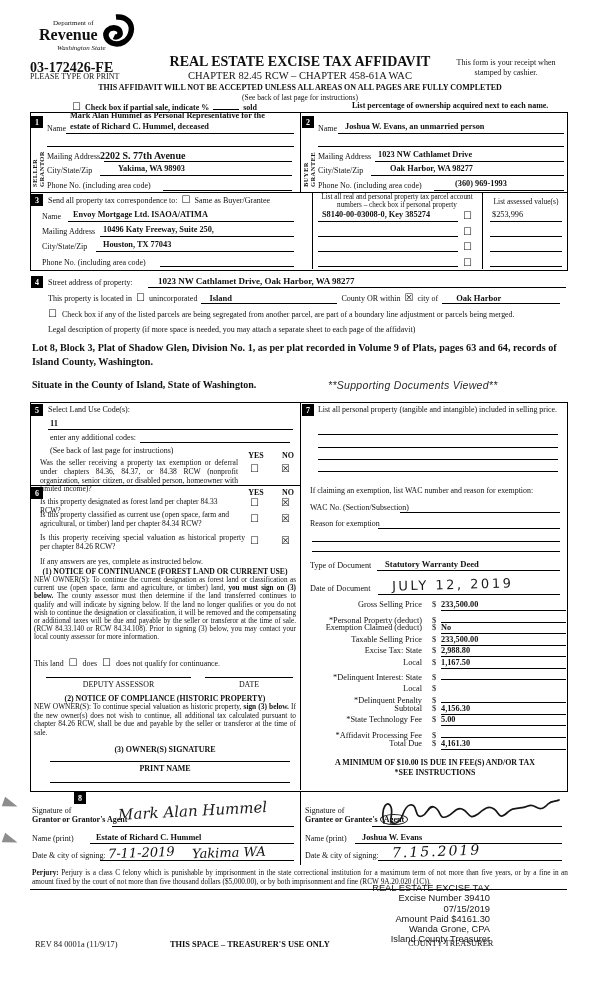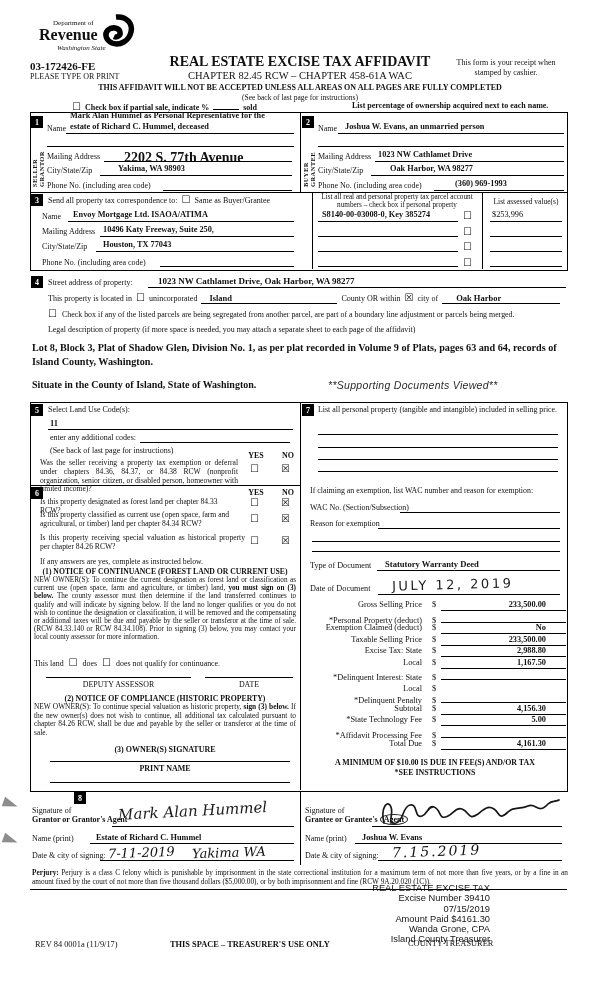--- a/index.html
+++ b/index.html
@@ -21,21 +21,21 @@
   .cb.x::before{content:"☒"}
   .frow{position:absolute;display:flex;align-items:baseline}
   .ul{border-bottom:1px solid #000}
   .fill{flex:1;border-bottom:1px solid #000;min-height:10px}
   .vrole{position:absolute;writing-mode:vertical-rl;transform:rotate(180deg);
          font-size:6.5px;font-weight:bold;letter-spacing:.4px;line-height:7px}
   .vrole span{display:block}
   .mrow{position:absolute;left:310px;width:256px;display:flex;align-items:baseline;font-size:8.3px}
   .mlabel{width:112px;text-align:right;padding-right:10px;white-space:nowrap}
   .dollar{width:9px}
-  .mline{flex:1;border-bottom:1px solid #000;text-align:right;font-weight:bold;padding-right:20px;min-height:10px}
+  .mline{flex:1;border-bottom:1px solid #000;text-align:left;font-weight:bold;padding-right:20px;min-height:10px}
   .hand{font-family:"DejaVu Serif",serif;font-style:italic}
   .hand2{font-family:"DejaVu Sans",sans-serif;letter-spacing:2.5px}
   .stamp{position:absolute;left:290px;top:883px;width:200px;text-align:right;
          font-family:"Liberation Sans",sans-serif;font-size:9.3px;line-height:10.3px;color:#161616}
   .stamp span{display:block}
   .arrow{position:absolute;width:0;height:0;border-left:15px solid #8d8d8d;
          border-top:5px solid transparent;border-bottom:5px solid transparent}
   .penloop{border:1.3px solid #222;border-radius:50%;padding:0 3px}
   .sans{font-family:"Liberation Sans",sans-serif}
 </style>
@@ -44,21 +44,21 @@
 
 <div id="page">
 
   <div class="t" style="left:53px;top:19px;font-size:7px">Department of</div>
   <div class="t b" style="left:39px;top:26px;font-size:16px">Revenue</div>
   <div class="t i" style="left:57px;top:44px;font-size:7px">Washington State</div>
   <svg class="t" style="left:96px;top:12px" width="40" height="40" viewBox="0 0 40 40">
     <path d="M20 5 C31 4 37 12 35 20 C33 29 24 34 16 31 C10 28.5 8 22 12 18 C16 14.5 23 15.5 24 20 C24.8 23.5 21 26 18 24.5" stroke="#000" stroke-width="5.5" fill="none"></path>
   </svg>
 
-  <div class="t b" style="left:30px;top:60px;font-size:11px">03-172426-FE</div>
+  <div class="t b" style="left:30px;top:60px;font-size:14px">03-172426-FE</div>
   <div class="t" style="left:30px;top:72px;font-size:8px">PLEASE TYPE OR PRINT</div>
 
   <div class="t b c" style="left:150px;top:54px;width:300px;font-size:14px">REAL ESTATE EXCISE TAX AFFIDAVIT</div>
   <div class="t c" style="left:150px;top:70px;width:300px;font-size:10.5px">CHAPTER 82.45 RCW – CHAPTER 458-61A WAC</div>
   <div class="t b c" style="left:55px;top:83px;width:490px;font-size:8px">THIS AFFIDAVIT WILL NOT BE ACCEPTED UNLESS ALL AREAS ON ALL PAGES ARE FULLY COMPLETED</div>
   <div class="t c" style="left:150px;top:93px;width:300px;font-size:7.5px">(See back of last page for instructions)</div>
   <div class="t c w" style="left:452px;top:58px;width:108px;font-size:8px;line-height:9.5px">This form is your receipt when stamped by cashier.</div>
 
   <div class="frow" style="left:72px;top:100px;gap:4px">
     <span class="cb"></span>
@@ -78,21 +78,21 @@
   <div class="vrole" style="left:31px;top:133px;height:54px">
     <span>SELLER</span>
     <span>GRANTOR</span>
   </div>
   <div class="t" style="left:47px;top:124px">Name</div>
   <div class="t b" style="left:70px;top:111px;font-size:8.3px">Mark Alan Hummel as Personal Representative for the</div>
   <div class="t b" style="left:70px;top:122px;font-size:8.3px">estate of Richard C. Hummel, deceased</div>
   <div class="ln" style="left:66px;top:133px;width:228px"></div>
   <div class="ln" style="left:47px;top:146px;width:247px"></div>
   <div class="t" style="left:47px;top:152px">Mailing Address</div>
-  <div class="t b" style="left:124px;top:150px;font-size:14px">2202 S. 77th Avenue</div>
+  <div class="t b" style="left:100px;top:150px;font-size:10px">2202 S. 77th Avenue</div>
   <div class="ln" style="left:104px;top:161px;width:188px"></div>
   <div class="t" style="left:47px;top:166px">City/State/Zip</div>
   <div class="t b" style="left:118px;top:164px;font-size:8.3px">Yakima, WA 98903</div>
   <div class="ln" style="left:100px;top:175px;width:192px"></div>
   <div class="t" style="left:47px;top:181px">Phone No. (including area code)</div>
   <div class="ln" style="left:163px;top:190px;width:129px"></div>
 
   <div class="badge" style="left:302px;top:116px">2</div>
   <div class="vrole" style="left:302px;top:133px;height:54px">
     <span>BUYER</span>

